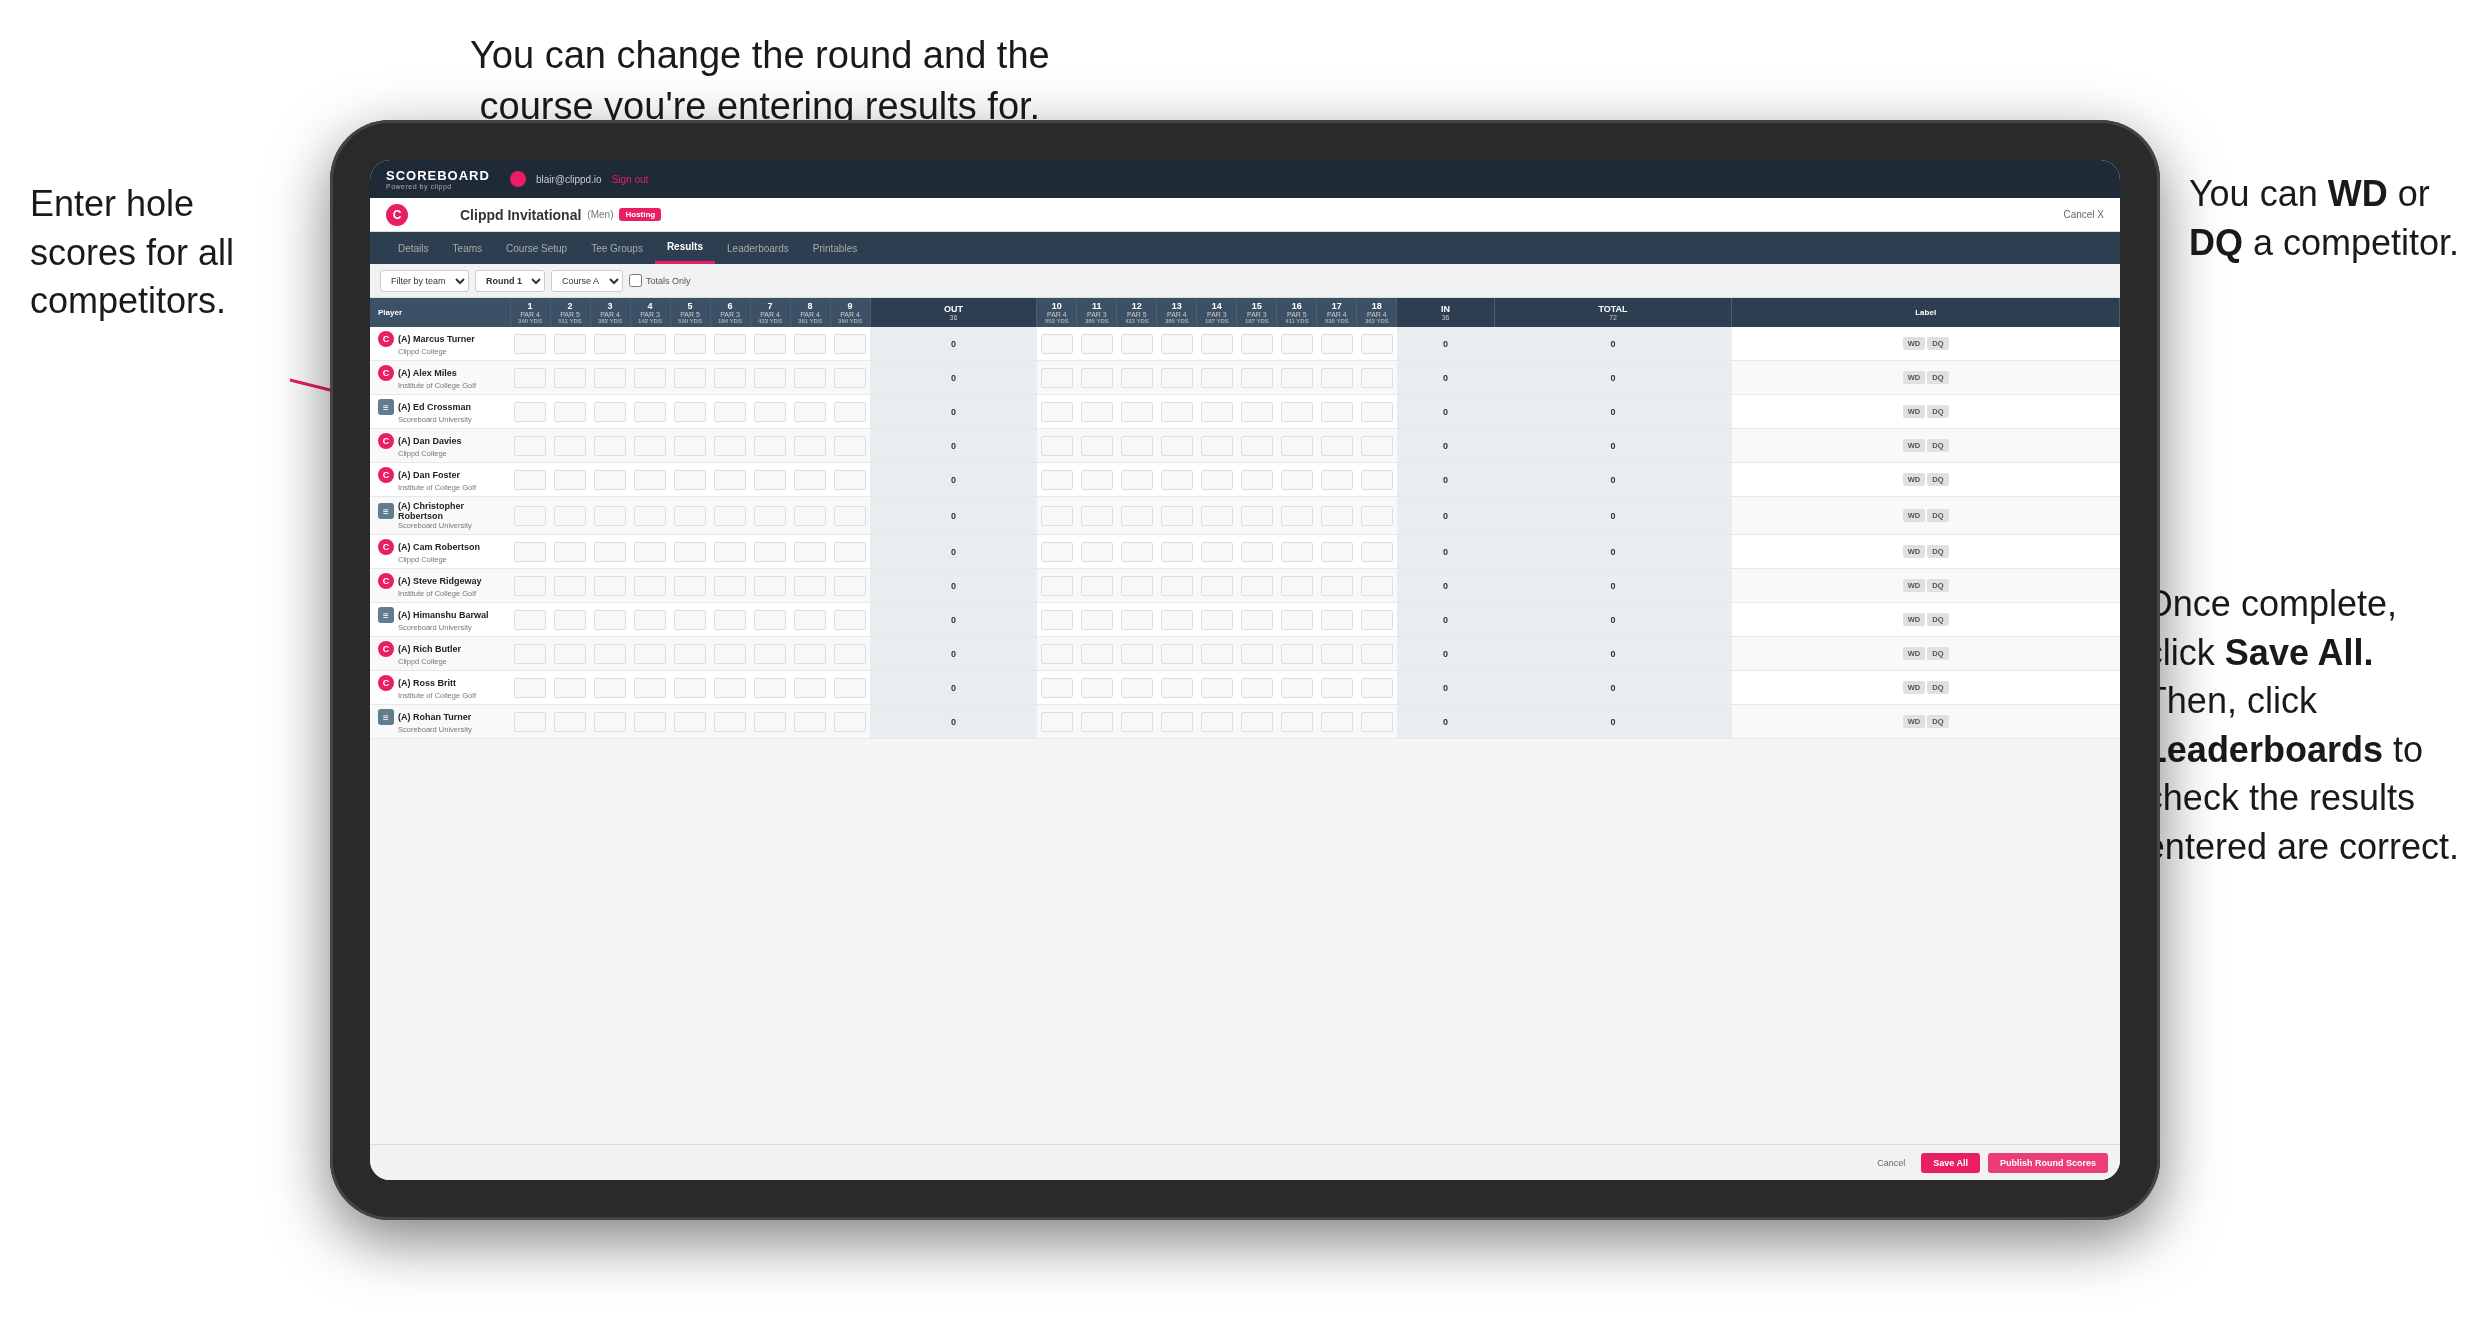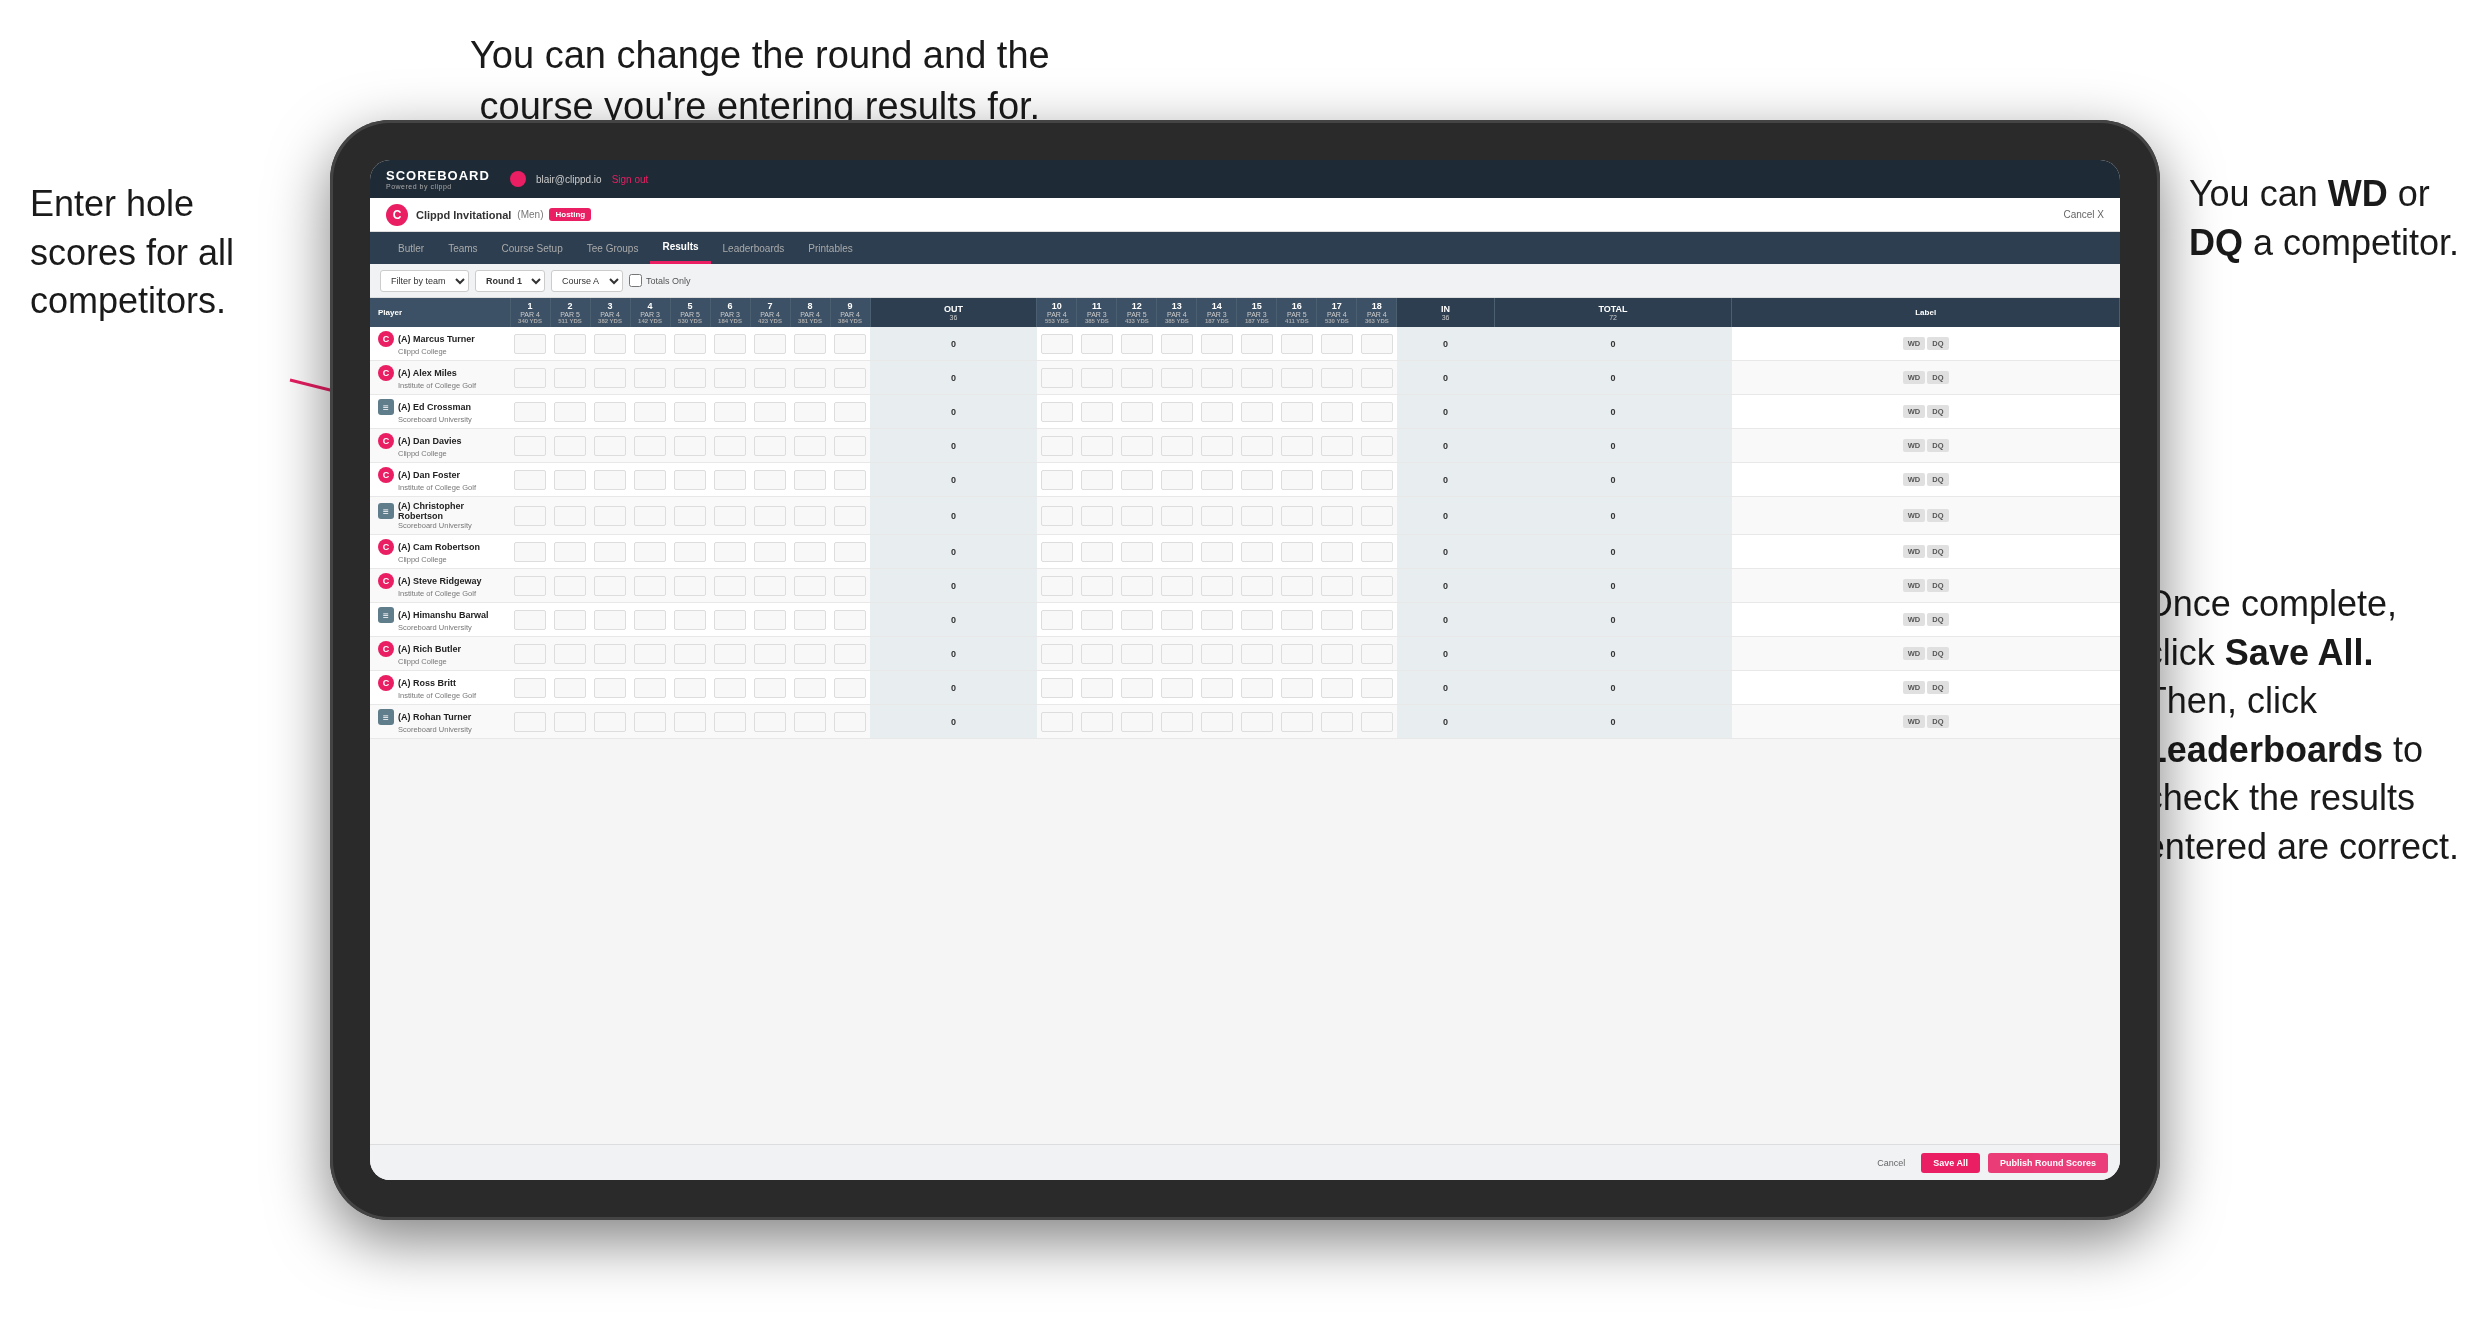--- a/index.html
+++ b/index.html
@@ -164,24 +164,25 @@
       display: flex;
       align-items: center;
       justify-content: center;
       color: #fff;
       font-weight: 900;
       font-size: 12px;
       margin-right: 8px;
     }
 
     .tournament-title {
-      font-size: 11px;
+      font-size: 14px;
       font-weight: 700;
       color: #333;
       margin-right: 6px;
+      margin-left: 44px;
     }
 
     .tournament-category {
       font-size: 10px;
       color: #777;
     }
 
     .hosting-badge {
       background: #e91e63;
       color: #fff;
@@ -535,21 +536,21 @@
       <div class="tournament-logo">
         <span>C</span>
       </div>
       <span class="tournament-title">Clippd Invitational</span>
       <span class="tournament-category">(Men)</span>
       <span class="hosting-badge">Hosting</span>
       <span class="cancel-btn">Cancel X</span>
     </div>
 
     <div class="tab-bar">
-      <div class="tab-item">Butler</div>
+      <div class="tab-item">Details</div>
       <div class="tab-item">Teams</div>
       <div class="tab-item">Course Setup</div>
       <div class="tab-item">Tee Groups</div>
       <div class="tab-item active">Results</div>
       <div class="tab-item">Leaderboards</div>
       <div class="tab-item">Printables</div>
     </div>
 
     <div class="filter-row">
       <select class="filter-select">

